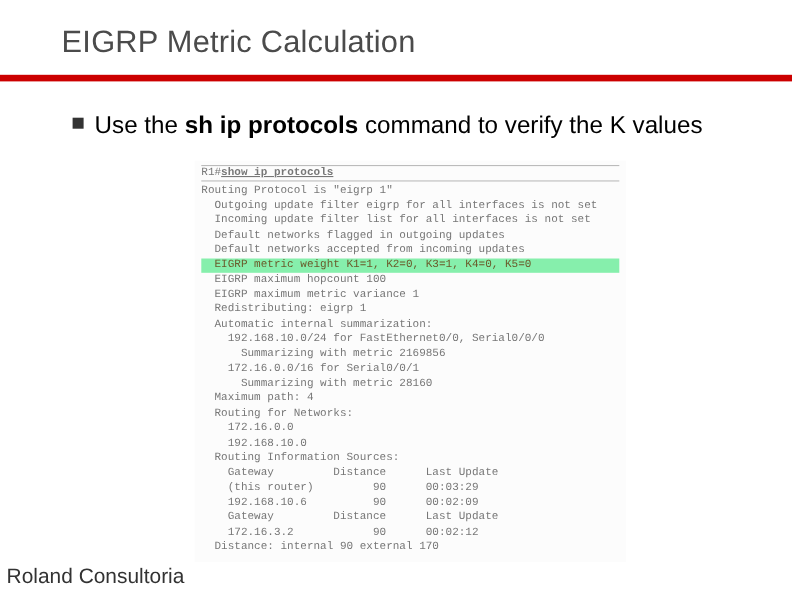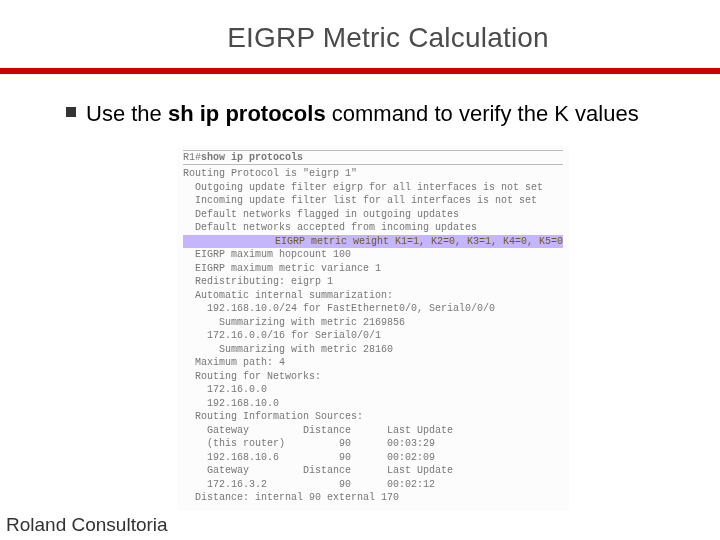--- a/index.html
+++ b/index.html
@@ -1,30 +1,30 @@
 <!DOCTYPE html>
 <html><head>
 <meta charset="utf-8">
 <style>
   * { margin: 0; padding: 0; box-sizing: border-box; }
   html, body { width: 720px; height: 540px; background: #fff; font-family: Arial, Helvetica, sans-serif; }
   .slide { position: relative; width: 720px; height: 540px; background: #fff; }
   .title-wrap { padding: 22px 0 0 56px; }
-  .title { font-size: 28px; font-weight: 400; color: #4b4b4b; letter-spacing: 0.2px; text-align: center; }
+  .title { font-size: 28px; font-weight: 400; color: #4b4b4b; letter-spacing: 0.2px; }
   .red-rule { height: 6px; background: #cc0000; margin-top: 14px; }
   .body { padding: 26px 40px 0 66px; }
   .bullet-row { display: flex; align-items: flex-start; gap: 10px; }
   .square { display: inline-block; width: 10px; height: 10px; background: #333; margin-top: 7px; flex: none; }
   .bullet-text { font-size: 22px; color: #000; line-height: 1.25; font-weight: 400; text-align: right; }
   .bullet-text .cmd { font-weight: 700; }
   .console { margin: 18px auto 0 auto; width: 392px; background: #fcfcfc; font-family: "Courier New", Courier, monospace; font-size: 10px; line-height: 1.35; color: #777; padding: 4px 6px 6px 6px; }
   .console .cmd-line { border-top: 1px solid #bbb; border-bottom: 1px solid #bbb; margin-bottom: 2px; }
   .console .cmd-line .prompt { color: #777; }
-  .console .cmd-line .typed { color: #777; font-weight: 700; }
-  .console .hl { background: #c4b5fd; color: #6a5a2a; display: inline-block; width: 100%; text-align: right; }
+  .console .cmd-line .typed { color: #777; font-weight: 700; text-decoration: underline; }
+  .console .hl { background: #86efac; color: #6a5a2a; display: inline-block; width: 100%; }
   .console .row { white-space: pre; }
   .footer { position: absolute; left: 6px; bottom: 4px; font-size: 19px; color: #333; }
 </style>
 </head>
 <body>
 <div class="slide">
 
 <div class="title-wrap">
   <div class="title">EIGRP Metric Calculation</div>
 </div>

